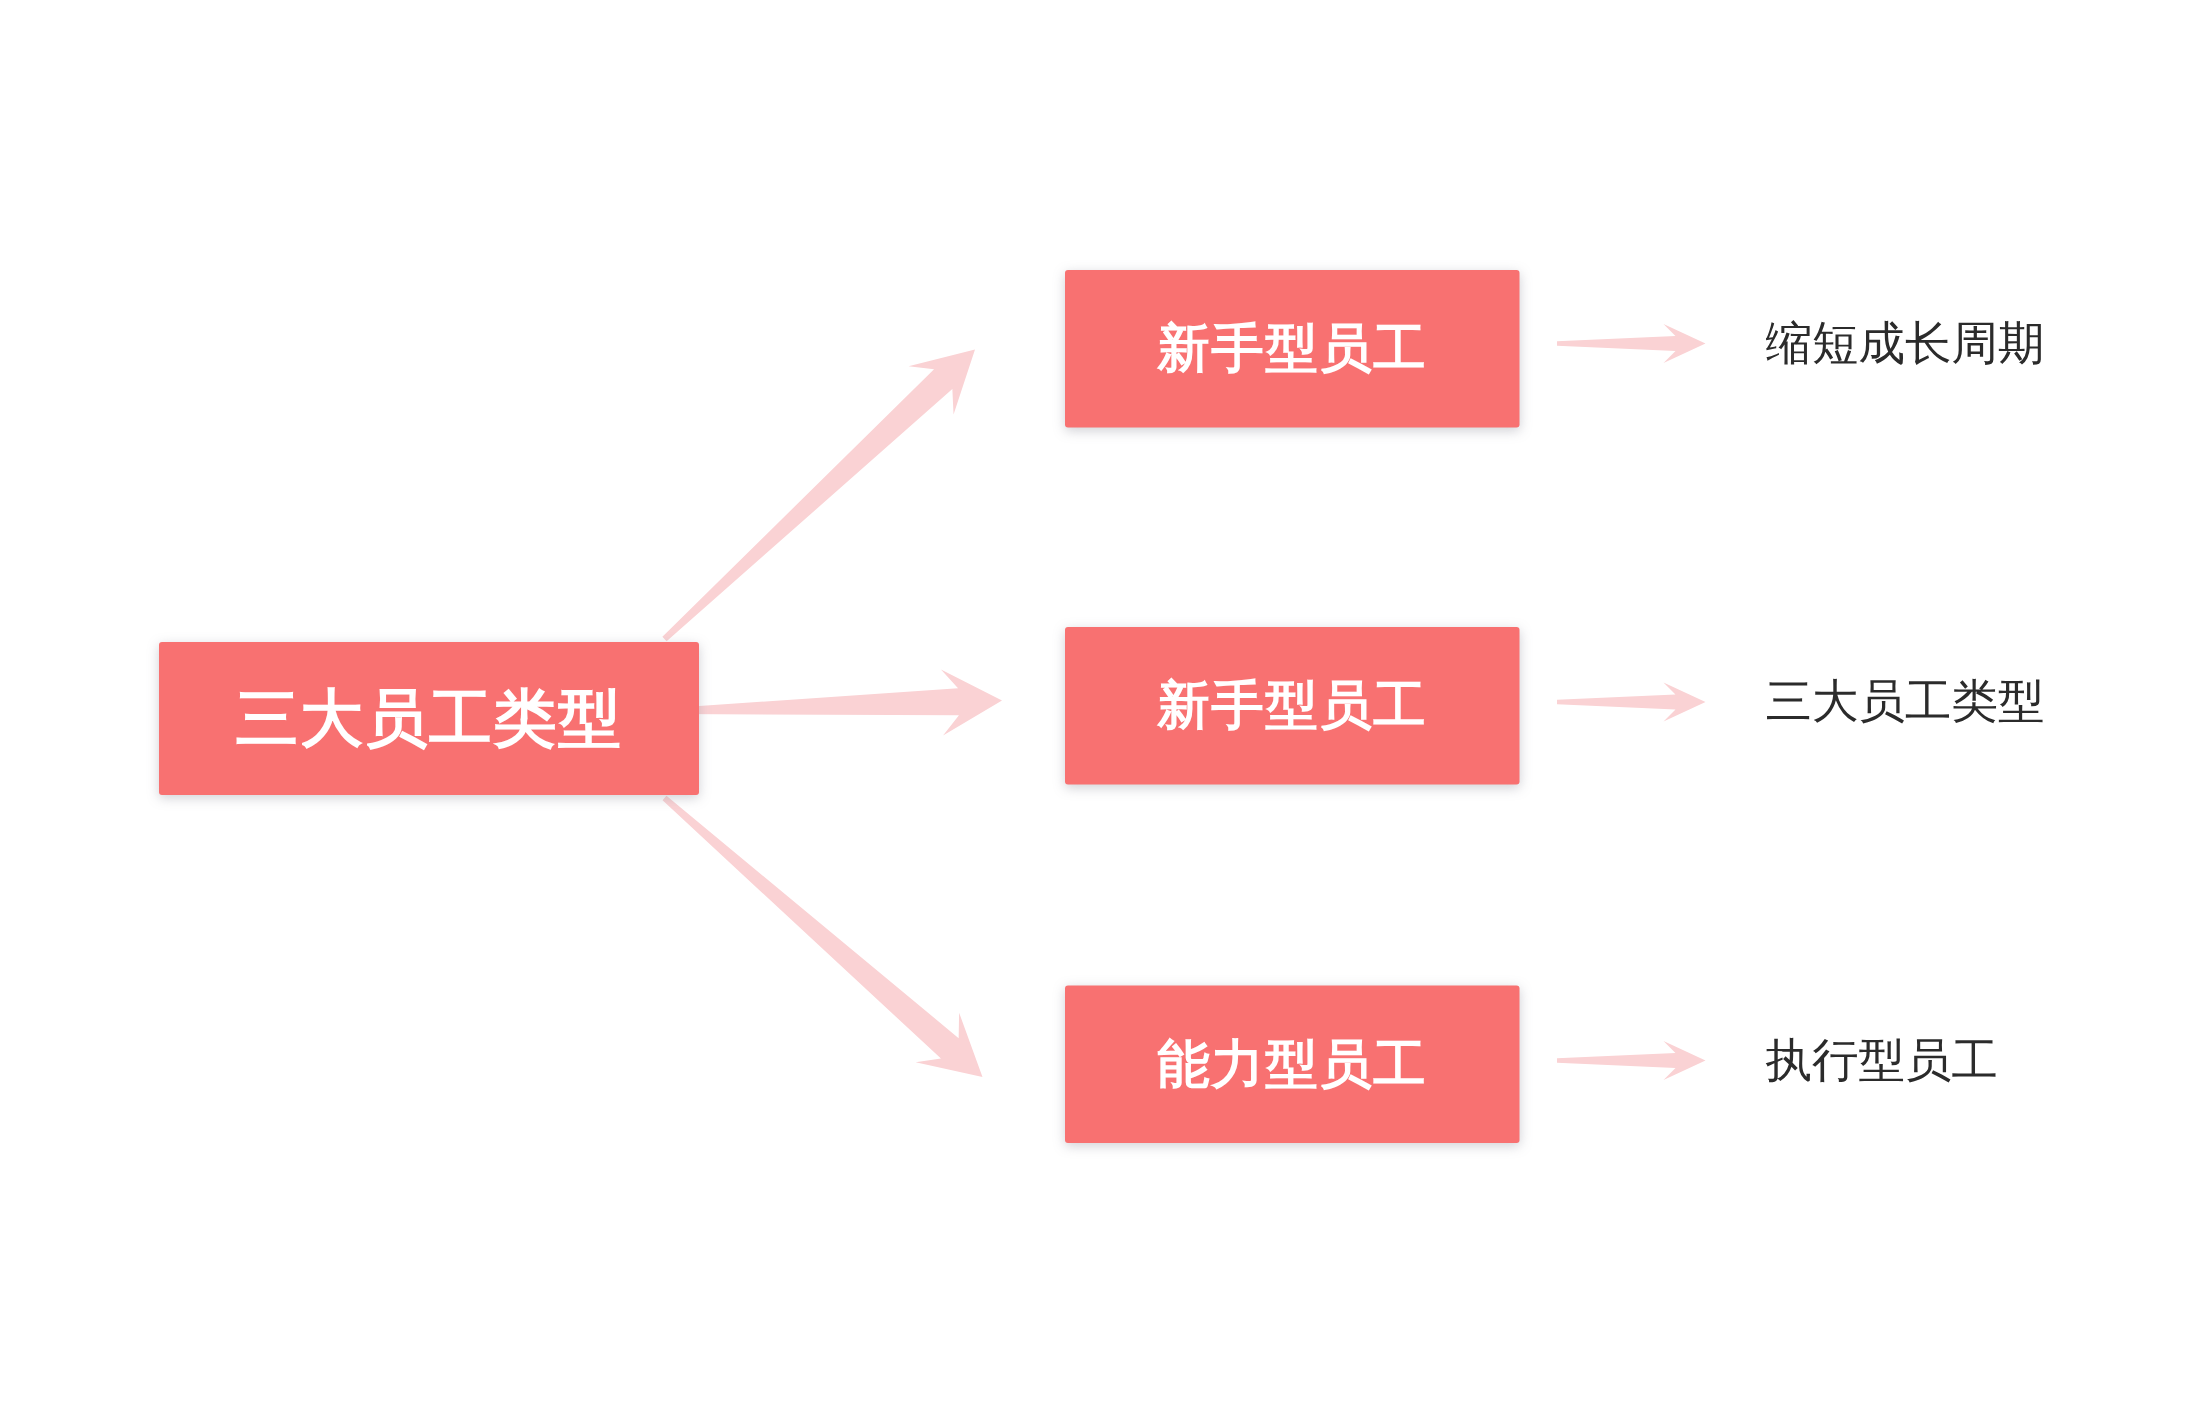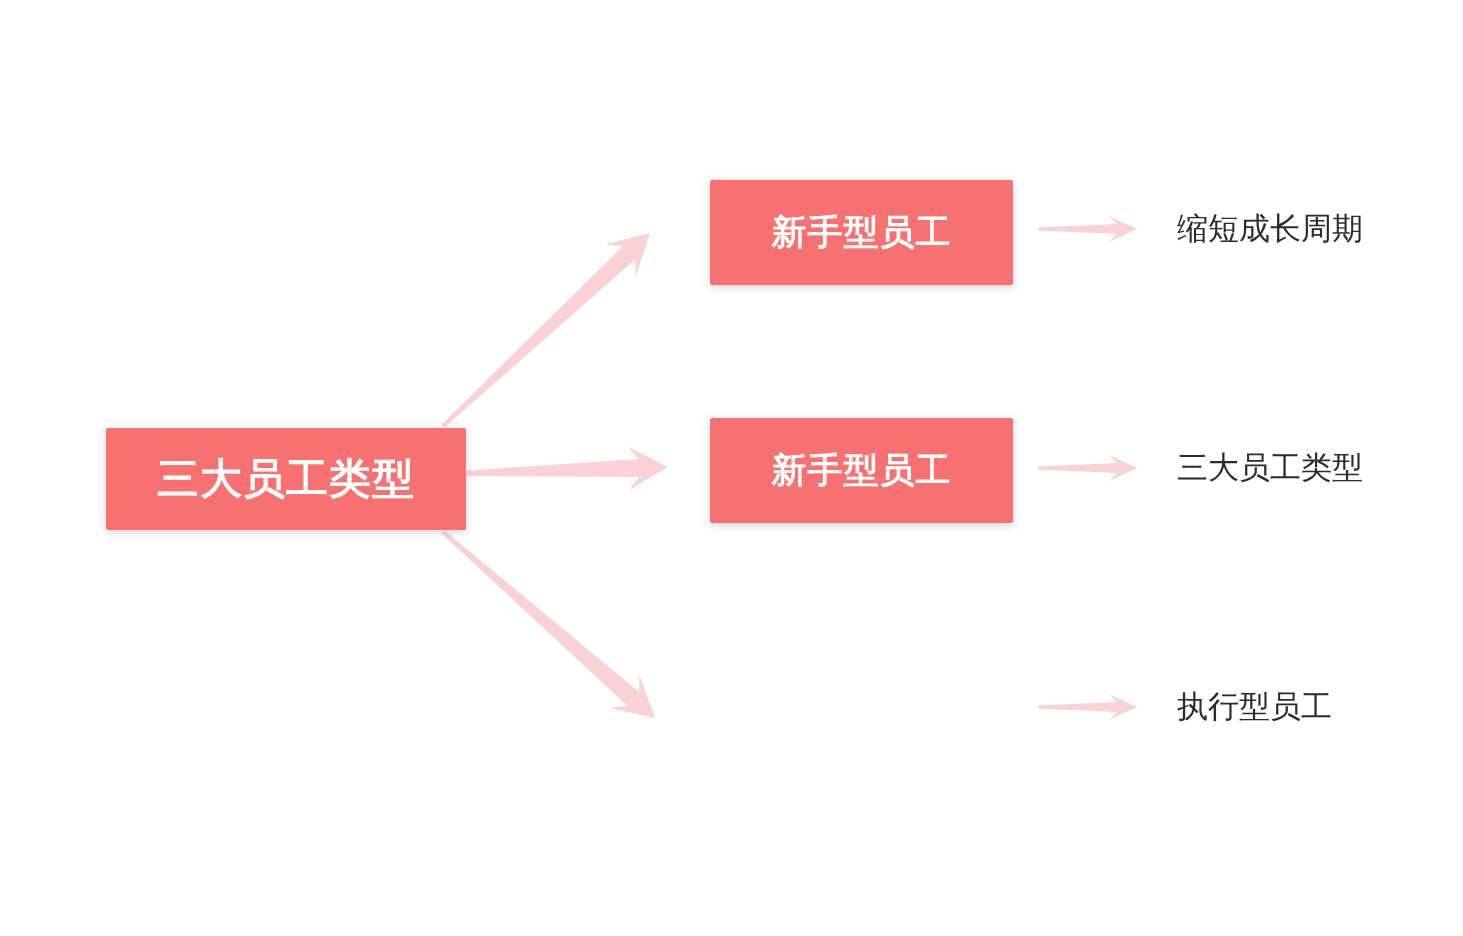--- a/index.html
+++ b/index.html
@@ -82,20 +82,23 @@
   <div class="node node-root">
     <span>三大员工类型</span>
   </div>
 
   <div class="node node-branch node-branch-0">
     <span>新手型员工</span>
   </div>
   <div class="node node-branch node-branch-1">
     <span>新手型员工</span>
   </div>
+  <div class="node node-branch node-branch-2">
+    <span>能力型员工</span>
+  </div>
 
   <div class="outcome outcome-0">
     <span>缩短成长周期</span>
   </div>
   <div class="outcome outcome-1">
     <span>三大员工类型</span>
   </div>
   <div class="outcome outcome-2">
     <span>执行型员工</span>
   </div>

